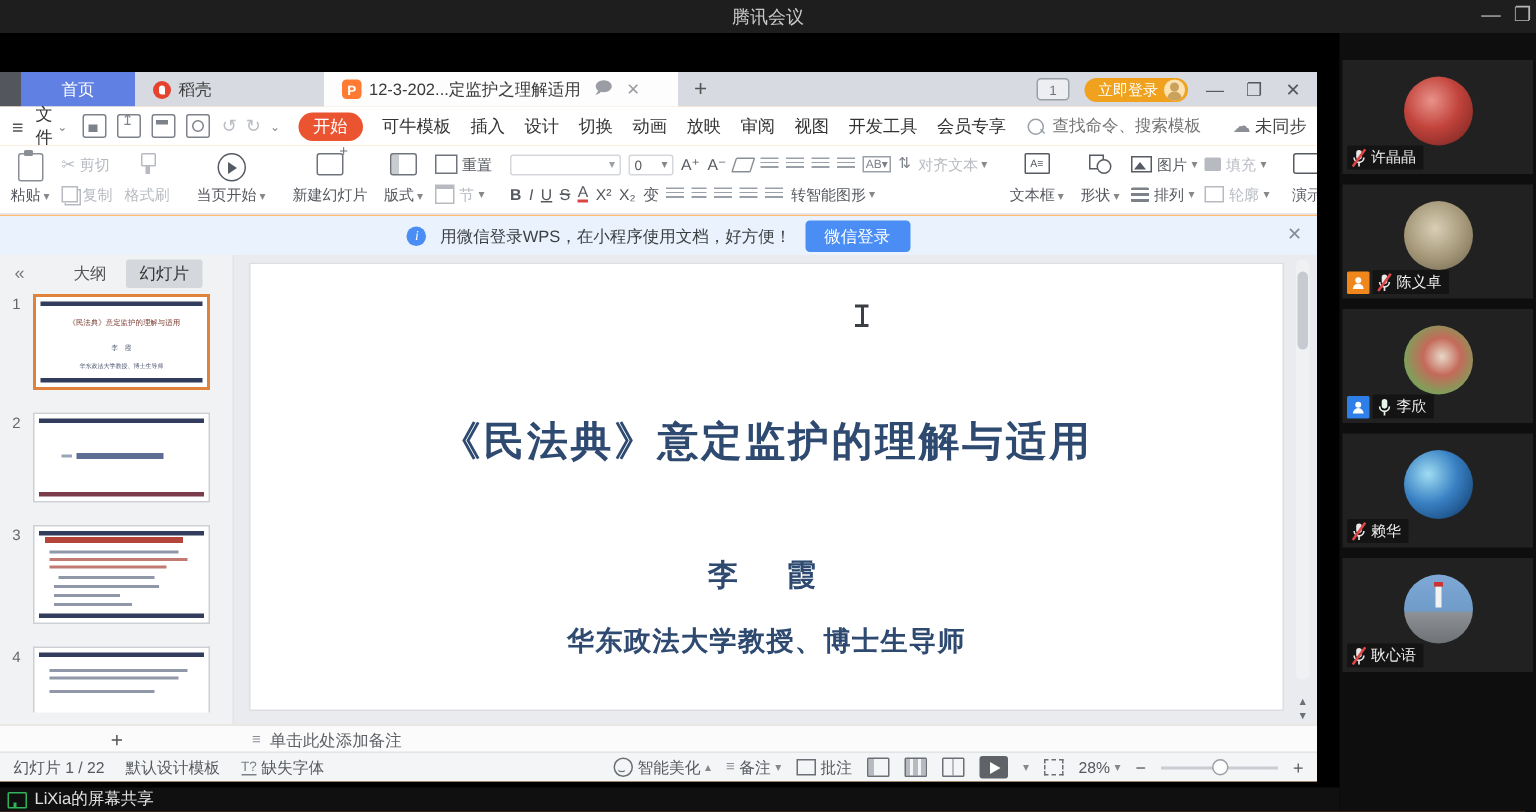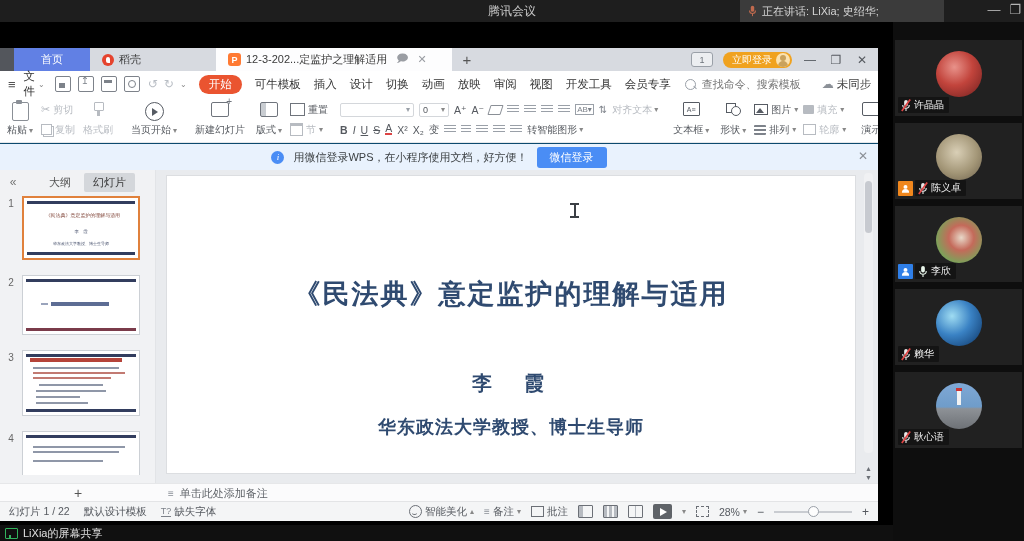--- a/index.html
+++ b/index.html
@@ -9,21 +9,21 @@
   
   .topbar{position:absolute;left:0;top:0;width:1024px;height:22px;background:#1e1e1e;}
   .topbar-title{position:absolute;left:0;right:0;top:0;height:22px;line-height:22px;text-align:center;
                 color:#c9c9c9;font-size:12px;}
   .speakbox{position:absolute;left:740px;top:0;width:204px;height:22px;background:#3b3b3b;
             display:flex;align-items:center;gap:5px;padding-left:8px;box-sizing:border-box;
             color:#d5d5d5;font-size:11px;white-space:nowrap;overflow:hidden;}
   .winctl{position:absolute;top:0;height:22px;line-height:20px;color:#b5b5b5;font-size:13px;width:20px;text-align:center;}
 
   
-  .wps{position:absolute;left:0;top:48px;width:878px;height:473px;background:#0c4a6e;overflow:hidden;}
+  .wps{position:absolute;left:0;top:48px;width:878px;height:473px;background:#fdba74;overflow:hidden;}
 
   
   .tabstrip{position:absolute;left:0;top:0;width:878px;height:23px;background:#d7dae0;display:flex;align-items:stretch;}
   .tab-corner{width:14px;background:#53565c;}
   .tab{display:flex;align-items:center;gap:5px;padding:0 12px;font-size:11px;color:#3a3a3a;}
   .tab-home{background:#6180e4;color:#fff;width:52px;justify-content:center;}
   .tab-docer{width:68px;}
   .docer-dot{width:12px;height:12px;border-radius:50%;background:#e5432e;position:relative;}
   .docer-dot::after{content:"";position:absolute;left:4px;top:3px;width:4px;height:6px;background:#fff;border-radius:2px 2px 0 2px;}
   .tab-doc{background:#fdfdfe;width:212px;margin-left:34px;}
@@ -228,28 +228,20 @@
             align-items:center;gap:5px;padding-left:5px;box-sizing:border-box;}
   .shic{width:11px;height:9px;border:1.5px solid #31b35c;border-radius:1px;position:relative;}
   .shic::after{content:"";position:absolute;left:3px;top:6px;width:2px;height:3px;background:#31b35c;}
   .shtext{color:#e0e0e0;font-size:11px;line-height:16px;}
 </style>
 </head>
 <body>
 
 <div class="topbar">
   <div class="topbar-title">腾讯会议</div>
-  <div class="speakbox">
-    <svg class="mic" width="9" height="12" viewBox="0 0 10 14">
-      <rect x="3" y="1" width="4" height="7" rx="2" fill="#c06a4e"></rect>
-      <path d="M1.5 6.5a3.5 3.5 0 0 0 7 0" fill="none" stroke="#c06a4e" stroke-width="1.2"></path>
-      <line x1="5" y1="10" x2="5" y2="13" stroke="#c06a4e" stroke-width="1.2"></line>
-    </svg>
-    <span>正在讲话: LiXia; 史绍华;</span>
-  </div>
   <div class="winctl" style="left:984px;">—</div>
   <div class="winctl" style="left:1005px;">❐</div>
 </div>
 
 <div class="wps">
 
   <div class="tabstrip">
     <div class="tab-corner"></div>
     <div class="tab tab-home">
       <span>首页</span>

